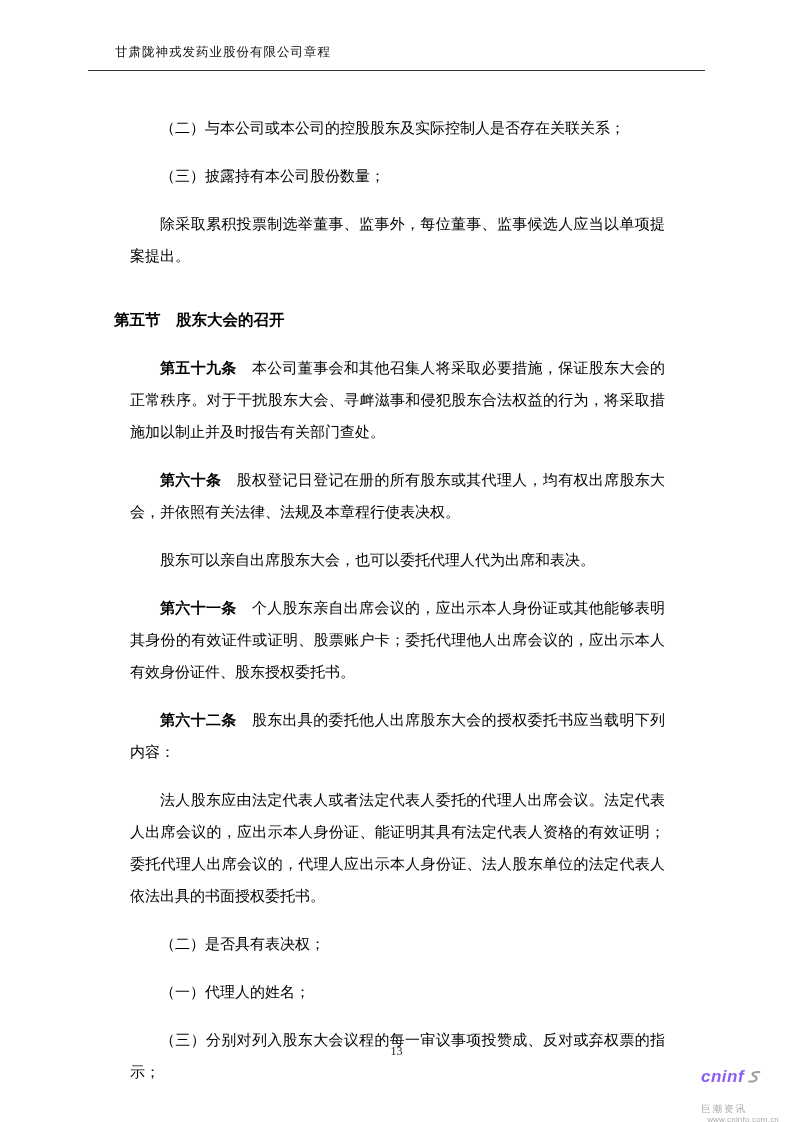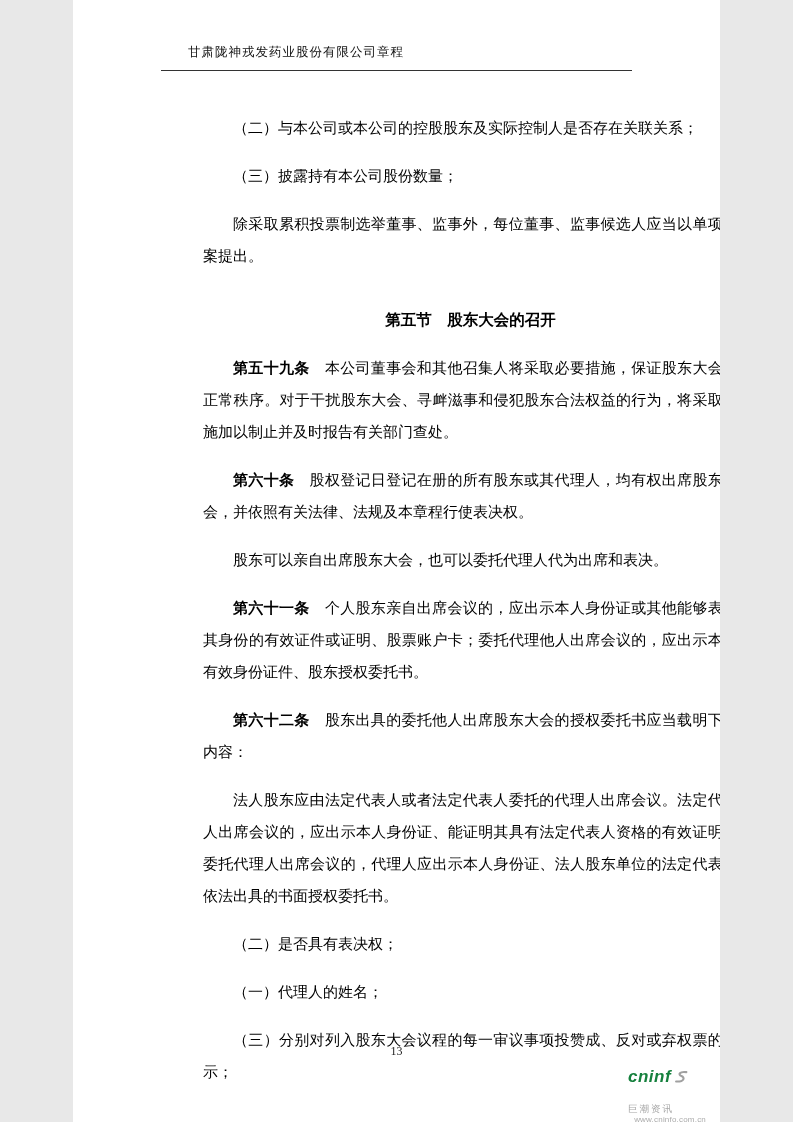--- a/index.html
+++ b/index.html
@@ -1,18 +1,18 @@
 <!DOCTYPE html>
 <html><head>
 <meta charset="utf-8">
 <style>
   html, body { margin: 0; padding: 0; background: #e8e8e8; }
   .page {
     position: relative;
-    width: 647px;
+    width: 793px;
     height: 1122px;
     margin: 0 auto;
     background: #ffffff;
     font-family: "Liberation Serif", "DejaVu Serif", serif;
     color: #000000;
     overflow: hidden;
   }
   .header {
     position: absolute;
     top: 44px;
@@ -35,21 +35,21 @@
     font-size: 15px;
     line-height: 32px;
     text-align: justify;
   }
   .para {
     margin: 16px;
     text-indent: 2em;
   }
   .b { font-weight: bold; }
   .section-heading {
-    text-align: center;
+    text-align: left;
     font-weight: bold;
     font-size: 15.5px;
     margin: 32px 0 14px 0;
     text-indent: 0;
   }
   .page-number {
     position: absolute;
     top: 1044px;
     left: 0;
     width: 100%;
@@ -70,21 +70,21 @@
   .logo-row {
     display: flex;
     align-items: center;
     gap: 2px;
   }
   .logo-brand {
     font-size: 17px;
     font-weight: bold;
     font-style: italic;
     letter-spacing: 0.5px;
-    color: #15803d;
+    color: #8b5cf6;
   }
   .logo-mark { display: inline-flex; align-items: center; }
   .logo-cn {
     font-size: 9.5px;
     letter-spacing: 2px;
     margin-top: 17px;
     color: #a5a5a5;
   }
   .logo-url {
     font-size: 8px;

